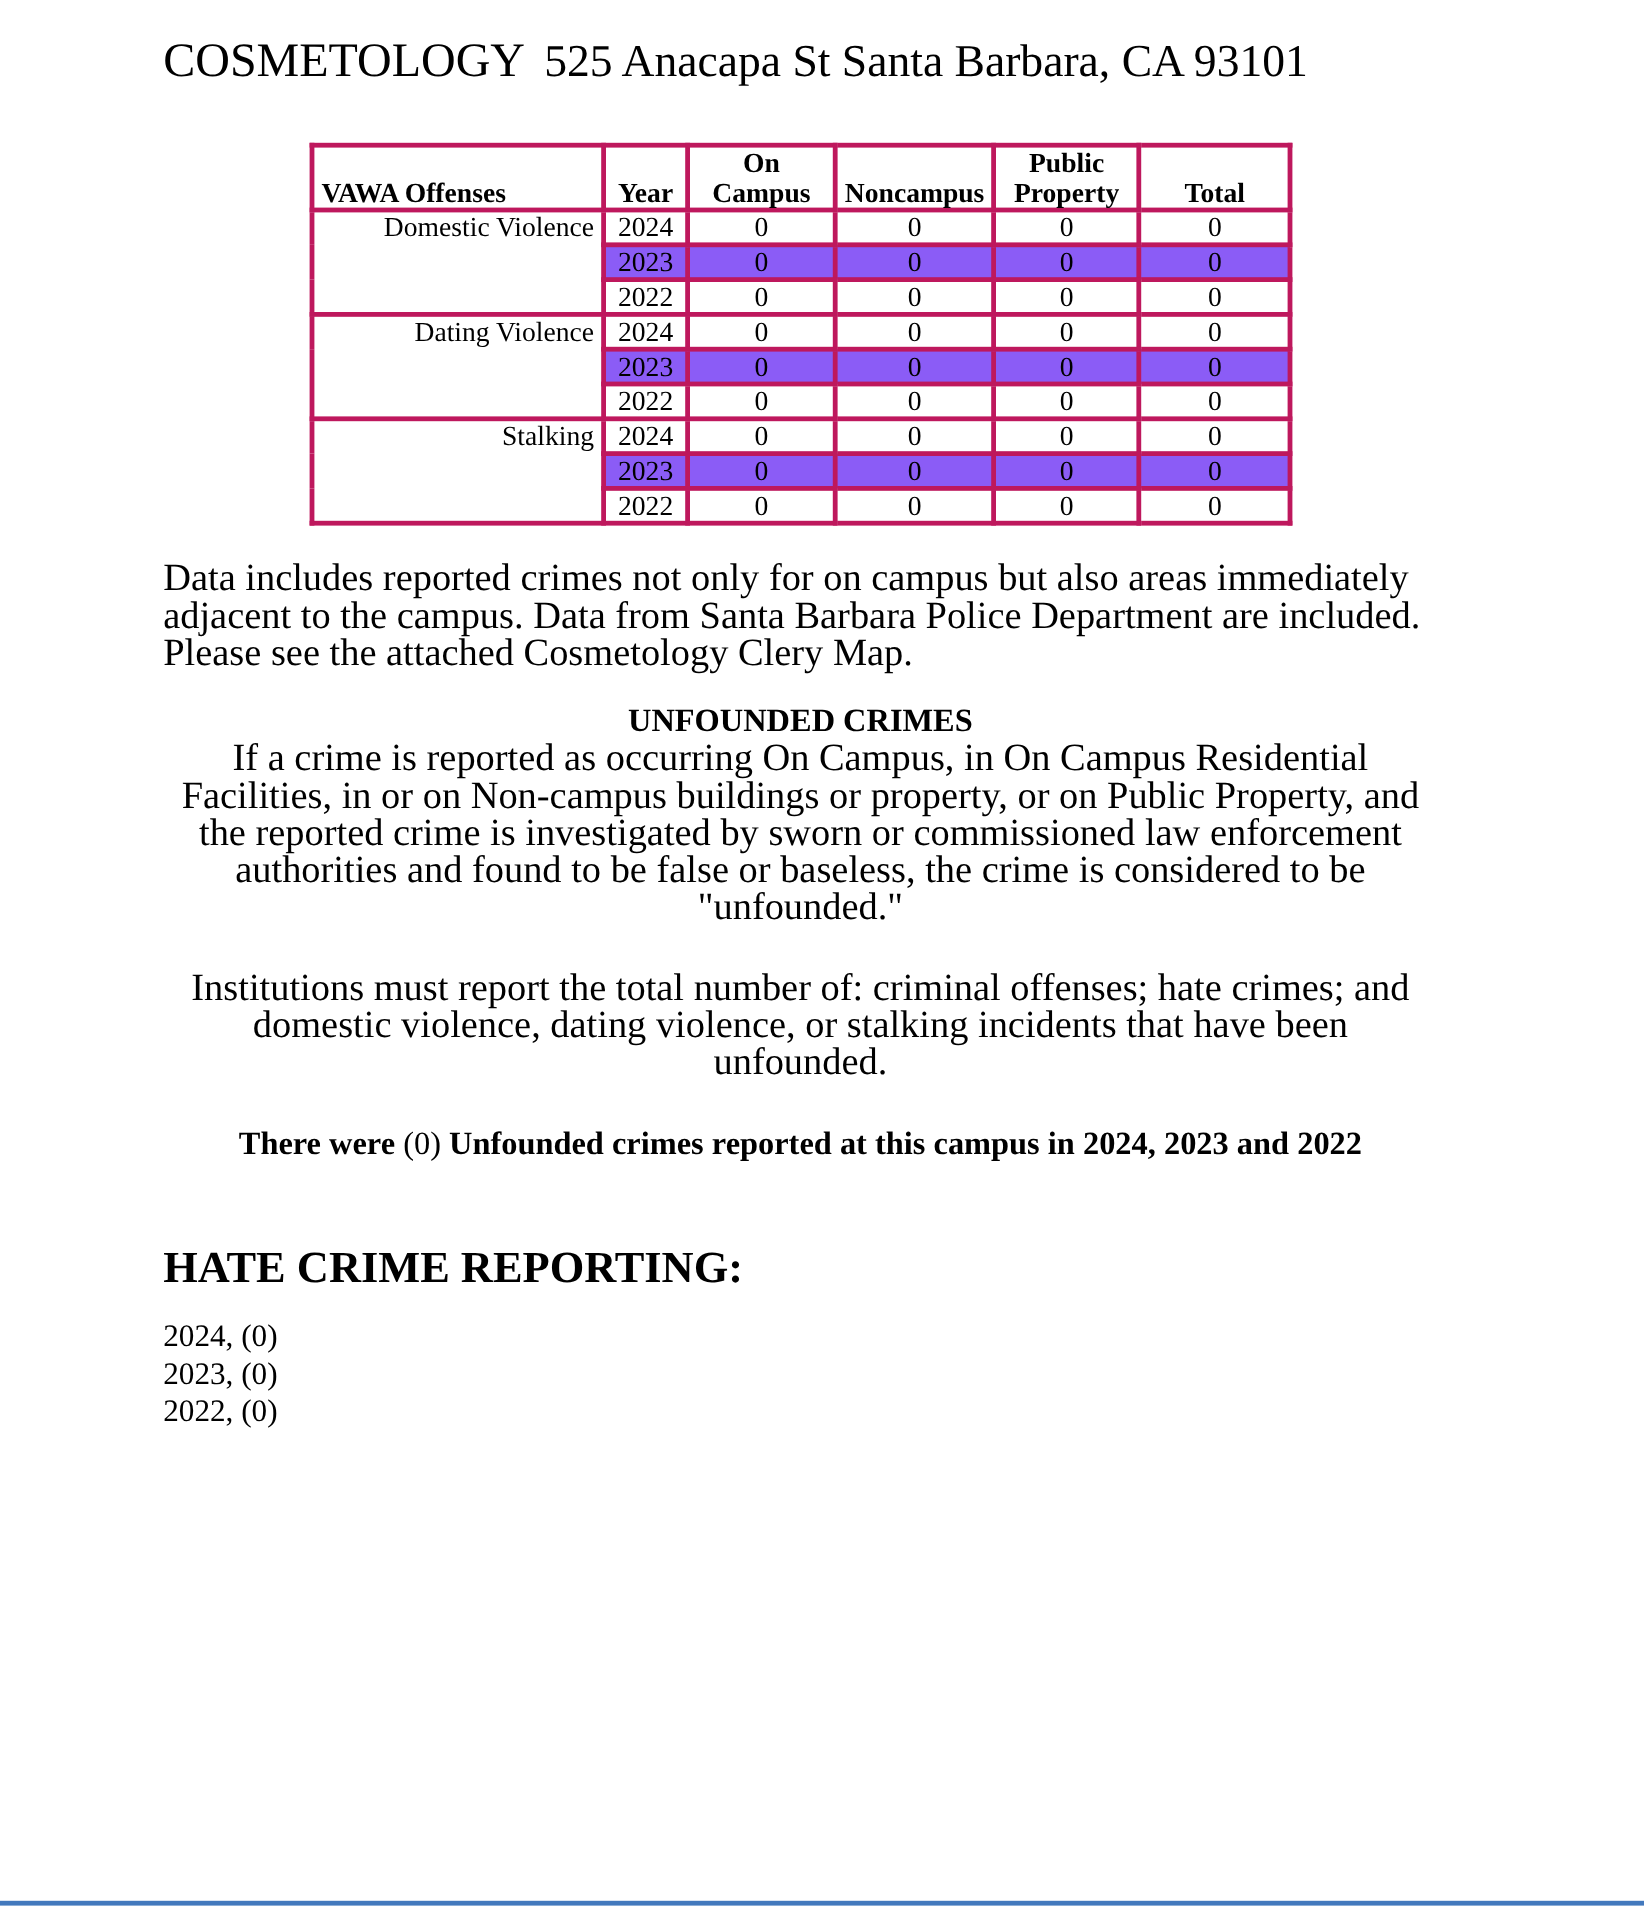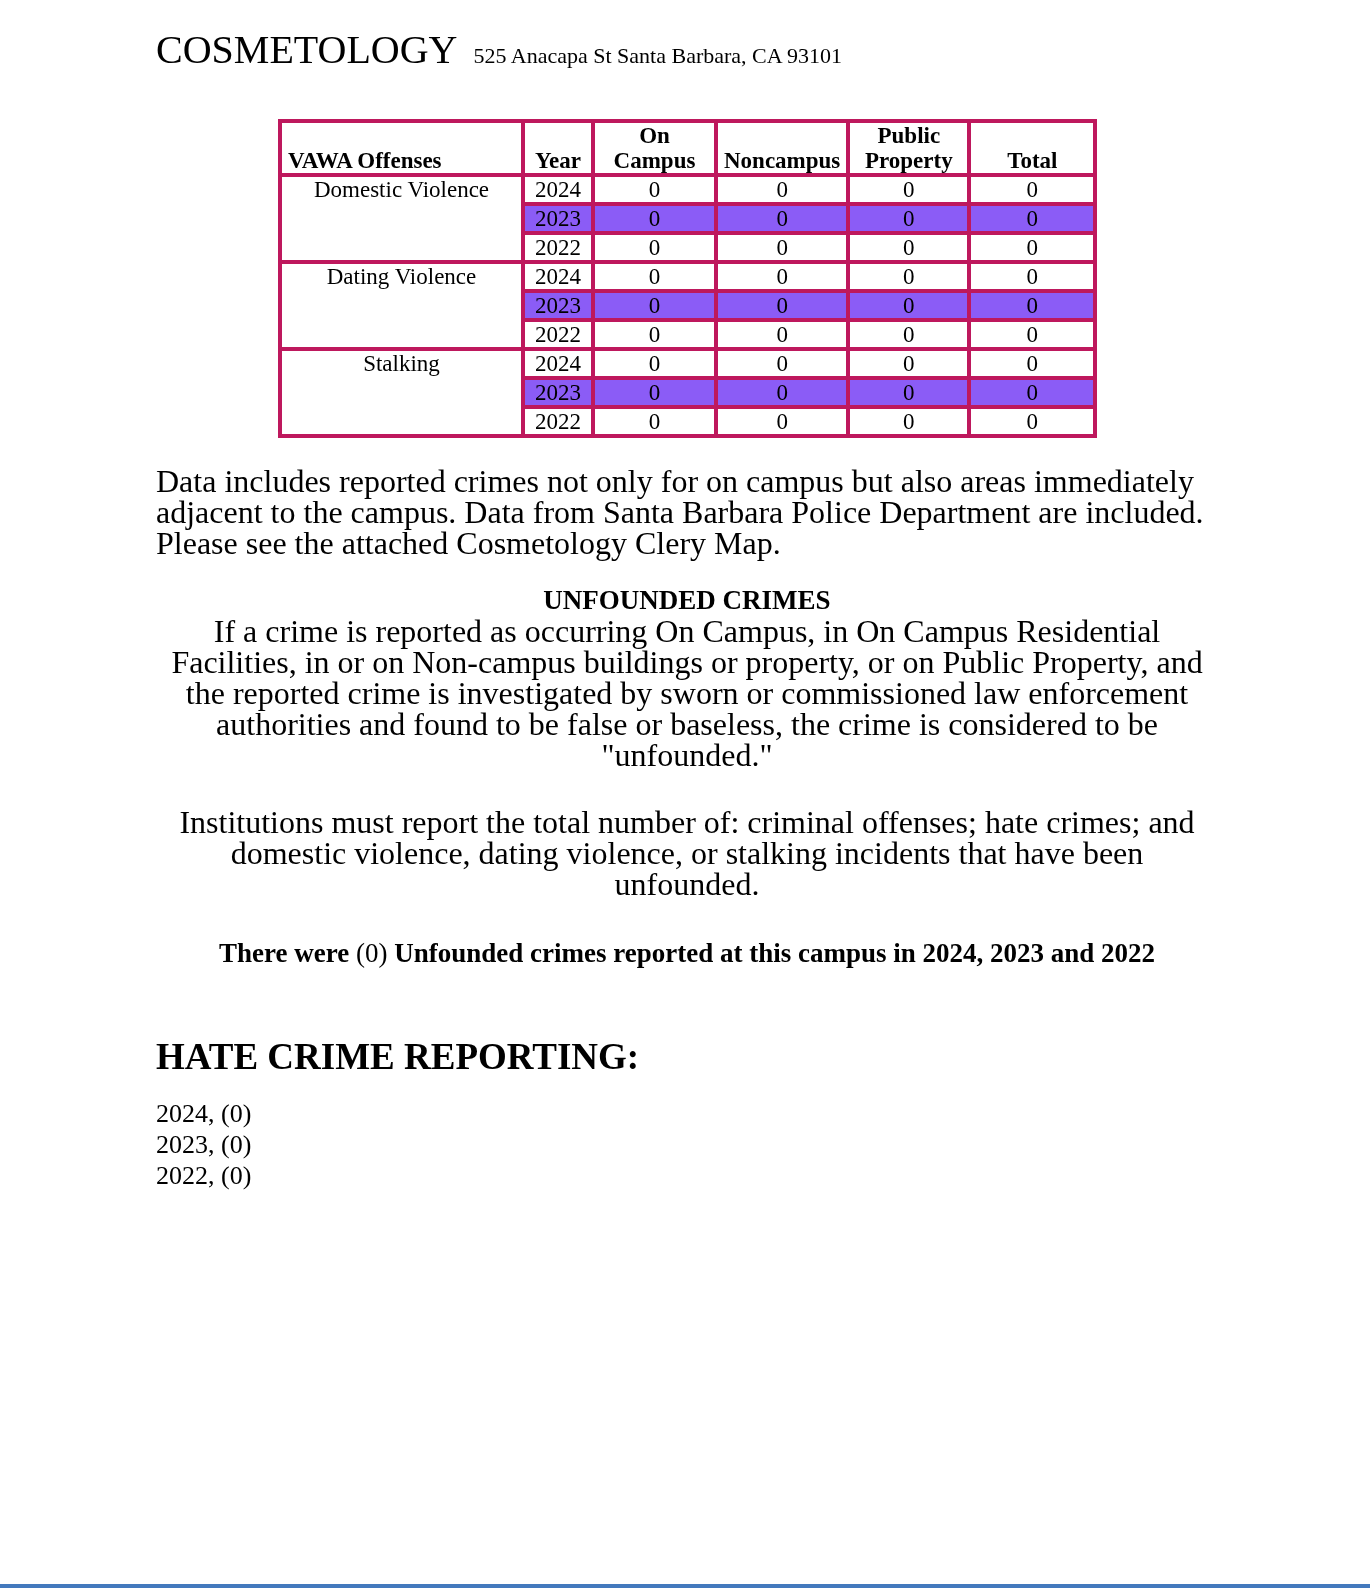--- a/index.html
+++ b/index.html
@@ -2,41 +2,41 @@
 <html><head>
 <meta charset="utf-8">
 <style>
   html, body { margin: 0; padding: 0; }
   body {
     width: 1370px; height: 1588px;
     background: #ffffff; color: #000000;
     font-family: "Liberation Serif", "DejaVu Serif", serif;
     position: relative; overflow: hidden;
   }
-  .doc { position: absolute; left: 156px; top: 26px; width: 1062px; }
+  .doc { position: absolute; left: 136px; top: 26px; width: 1062px; }
 
   .title-line { display: flex; align-items: baseline; gap: 16px; white-space: nowrap; }
   .title { font-size: 40px; }
-  .address { font-size: 22px; }
+  .address { font-size: 38px; }
 
   .table-wrap { margin-left: 122px; margin-top: 46px; }
   table { border-collapse: collapse; font-size: 23px; table-layout: fixed; }
   col.c-offense { width: 243px; }
   col.c-year    { width: 70px; }
   col.c-on      { width: 123px; }
   col.c-non     { width: 125px; }
   col.c-pub     { width: 121px; }
   col.c-total   { width: 126px; }
   th, td { border: 4px solid #be185d; padding: 0 6px; }
   th { font-weight: bold; vertical-align: bottom; text-align: center; height: 50px; line-height: 25px; }
   th.left { text-align: left; }
   th .wrap2 { display: inline-block; width: min-content; }
   th .nowrap { white-space: nowrap; }
   td { height: 25px; line-height: 25px; text-align: center; }
-  td.offense { text-align: center; vertical-align: top; }
+  td.offense { text-align: right; vertical-align: top; }
   tr.shaded td { background: #8b5cf6; }
 
   .p { font-size: 32px; line-height: 31px; }
   .p-data { margin-top: 28px; }
   .p-residential { margin-top: 82px; font-style: italic; }
   .sec-unfounded { margin-top: 26px; text-align: center; }
   .h-bold { font-weight: bold; font-size: 27px; line-height: 31px; }
   .p-body2 { margin-top: 36px; }
   .p-statement { margin-top: 38px; font-size: 27px; line-height: 31px; font-weight: bold; }
   .p-statement .count { font-weight: normal; }

